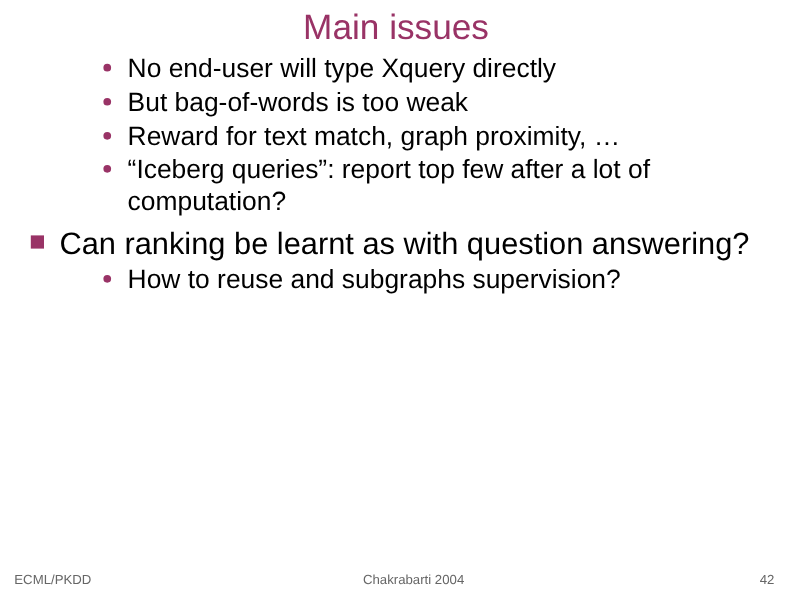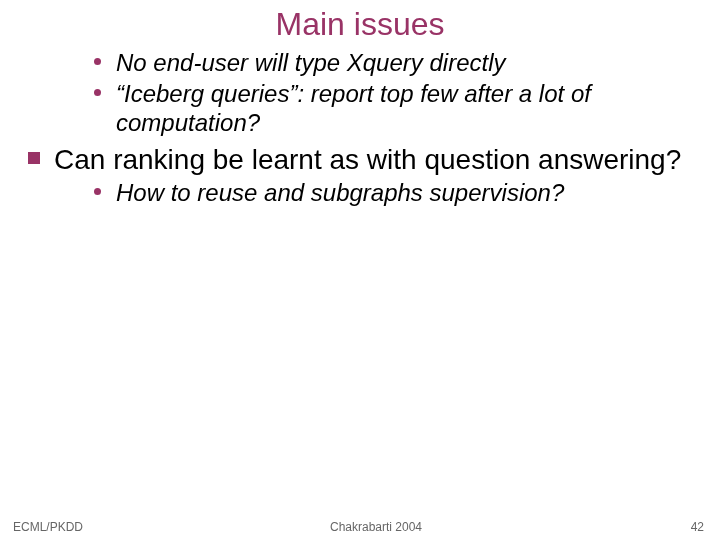--- a/index.html
+++ b/index.html
@@ -56,21 +56,20 @@
   .sublist {
     padding-left: 66px;
     padding-right: 10px;
   }
   .lvl2 {
     font-size: 24px;
     line-height: 1.2;
     margin: 2px 0;
     display: flex;
     align-items: flex-start;
-    font-style: italic;
   }
   .lvl2 .bullet {
     display: inline-block;
     width: 12px;
     flex: 0 0 12px;
     margin-right: 10px;
     position: relative;
     top: 9px;
   }
   .lvl2 .bullet span {
@@ -102,23 +101,35 @@
 
   <div class="content">
 
     <div class="sublist">
       <div class="lvl2">
         <span class="bullet">
             <span></span>
           </span>
         <span class="text">No end-user will type Xquery directly</span>
       </div>
+      <div class="lvl2">
+        <span class="bullet">
+            <span></span>
+          </span>
+        <span class="text">But bag-of-words is too weak</span>
+      </div>
     </div>
 
     <div class="sublist">
+      <div class="lvl2">
+        <span class="bullet">
+            <span></span>
+          </span>
+        <span class="text">Reward for text match, graph proximity, …</span>
+      </div>
       <div class="lvl2">
         <span class="bullet">
             <span></span>
           </span>
         <span class="text">“Iceberg queries”: report top few after a lot of computation?</span>
       </div>
     </div>
 
     <div class="lvl1">
       <span class="bullet">

